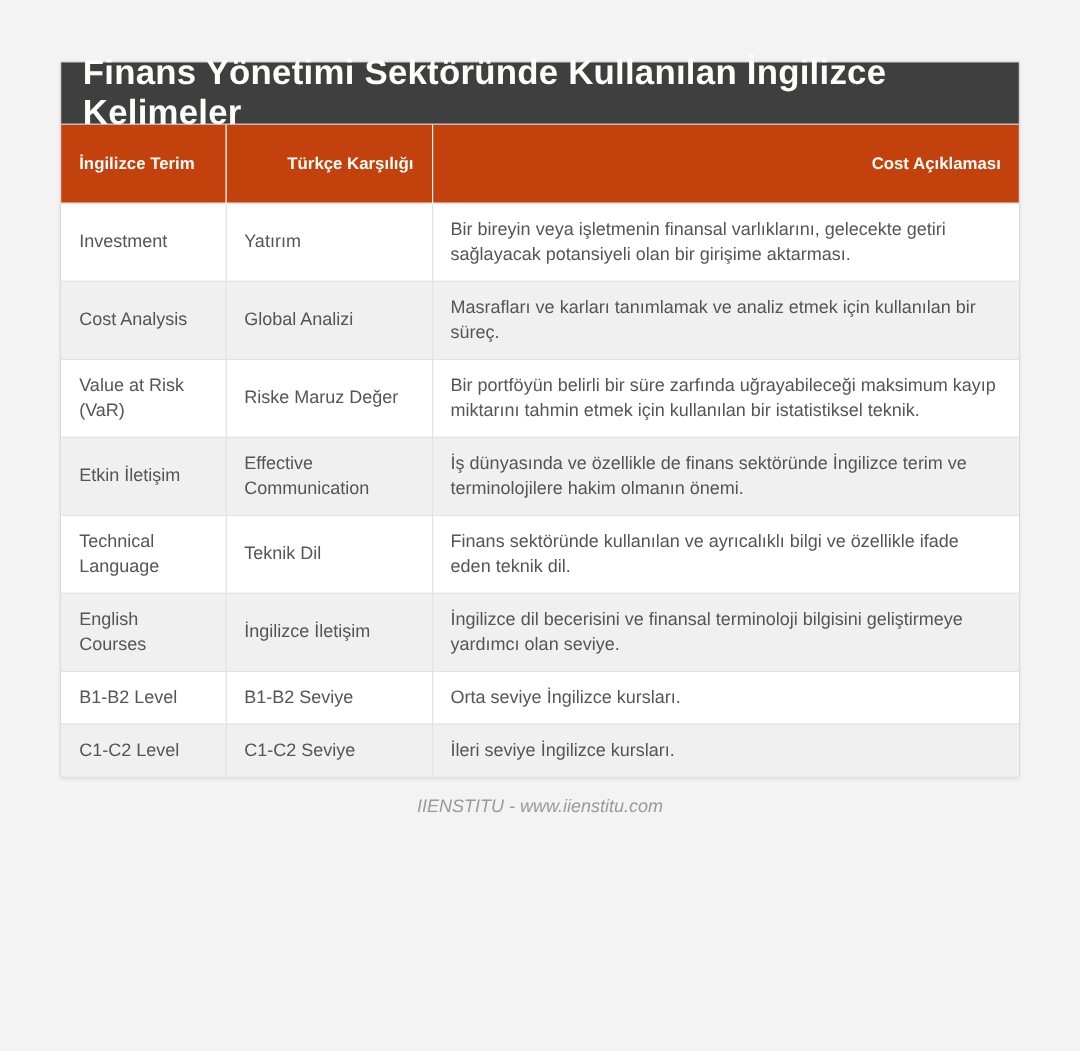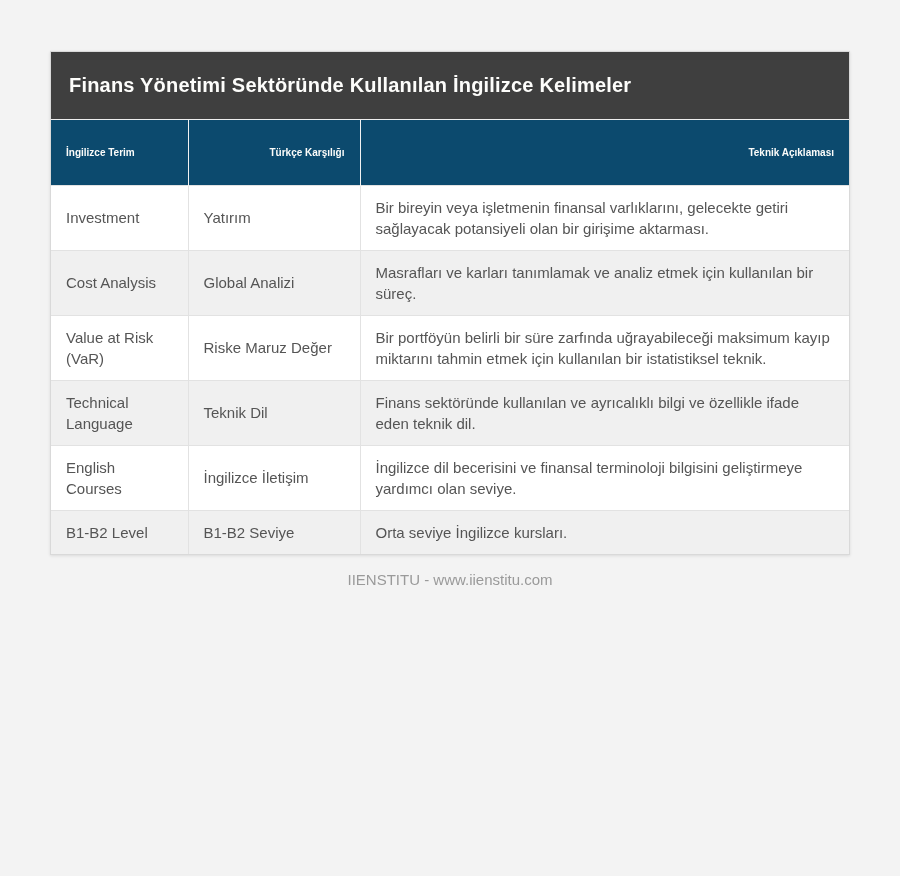--- a/index.html
+++ b/index.html
@@ -19,44 +19,44 @@
   .card {
     box-sizing: border-box;
     width: 800px;
     margin: 51px auto 0 auto;
     background: #ffffff;
     border: 1px solid #d9d9d9;
     box-shadow: 0 1px 3px rgba(0,0,0,0.10);
   }
   .title-bar {
     box-sizing: border-box;
-    height: 68px;
+    height: 52px;
     background: #3f3f3f;
     color: #fdfdfb;
     display: flex;
     align-items: center;
     padding: 0 18px;
-    font-size: 20px;
+    font-size: 29px;
     font-weight: bold;
     letter-spacing: 0.2px;
     border-bottom: 1px solid #ededed;
   }
   table.vocab {
     width: 100%;
     border-collapse: collapse;
     table-layout: fixed;
   }
   col.c1 { width: 137px; }
   col.c2 { width: 172px; }
   thead th {
     box-sizing: border-box;
     height: 65px;
-    background: #0c4a6e;
+    background: #c2410c;
     color: #fcfcfa;
-    font-size: 10px;
+    font-size: 14px;
     font-weight: bold;
     text-align: left;
     vertical-align: middle;
     padding: 8px 15px;
     line-height: 1.35;
   }
   thead th + th { border-left: 1px solid #f2f2f2; text-align: right; }
   tbody td {
     box-sizing: border-box;
     padding: 11px 15px;
@@ -68,69 +68,80 @@
     word-wrap: break-word;
   }
   tbody td + td { border-left: 1px solid #e2e2e2; }
   tbody tr { background: #ffffff; margin-top: 44px; }
   tbody tr:nth-child(even) { background: #f0f0f0; }
   .footer {
     margin-top: 16px;
     text-align: center;
     font-size: 15px;
     color: #9a9a9a;
+    font-style: italic;
   }
 </style>
 </head>
 <body>
 
 <div class="page">
   <div class="card">
     <div class="title-bar">Finans Yönetimi Sektöründe Kullanılan İngilizce Kelimeler</div>
     <table class="vocab">
       <colgroup>
           <col class="c1">
           <col class="c2">
           <col class="c3">
         </colgroup>
       <thead>
         <tr>
           <th>İngilizce Terim</th>
           <th>Türkçe Karşılığı</th>
-          <th>Teknik Açıklaması</th>
+          <th>Cost Açıklaması</th>
         </tr>
       </thead>
       <tbody>
         <tr>
           <td>Investment</td>
           <td>Yatırım</td>
           <td>Bir bireyin veya işletmenin finansal varlıklarını, gelecekte getiri sağlayacak potansiyeli olan bir girişime aktarması.</td>
         </tr>
         <tr>
           <td>Cost Analysis</td>
           <td>Global Analizi</td>
           <td>Masrafları ve karları tanımlamak ve analiz etmek için kullanılan bir süreç.</td>
         </tr>
         <tr>
           <td>Value at Risk (VaR)</td>
           <td>Riske Maruz Değer</td>
           <td>Bir portföyün belirli bir süre zarfında uğrayabileceği maksimum kayıp miktarını tahmin etmek için kullanılan bir istatistiksel teknik.</td>
         </tr>
         <tr>
+          <td>Etkin İletişim</td>
+          <td>Effective Communication</td>
+          <td>İş dünyasında ve özellikle de finans sektöründe İngilizce terim ve terminolojilere hakim olmanın önemi.</td>
+        </tr>
+        <tr>
           <td>Technical Language</td>
           <td>Teknik Dil</td>
           <td>Finans sektöründe kullanılan ve ayrıcalıklı bilgi ve özellikle ifade eden teknik dil.</td>
         </tr>
         <tr>
           <td>English Courses</td>
           <td>İngilizce İletişim</td>
           <td>İngilizce dil becerisini ve finansal terminoloji bilgisini geliştirmeye yardımcı olan seviye.</td>
         </tr>
         <tr>
           <td>B1-B2 Level</td>
           <td>B1-B2 Seviye</td>
           <td>Orta seviye İngilizce kursları.</td>
         </tr>
+        <tr>
+          <td>C1-C2 Level</td>
+          <td>C1-C2 Seviye</td>
+          <td>İleri seviye İngilizce kursları.</td>
+        </tr>
       </tbody>
     </table>
   </div>
   <div class="footer">IIENSTITU - www.iienstitu.com</div>
 </div>
 
 </body></html>

